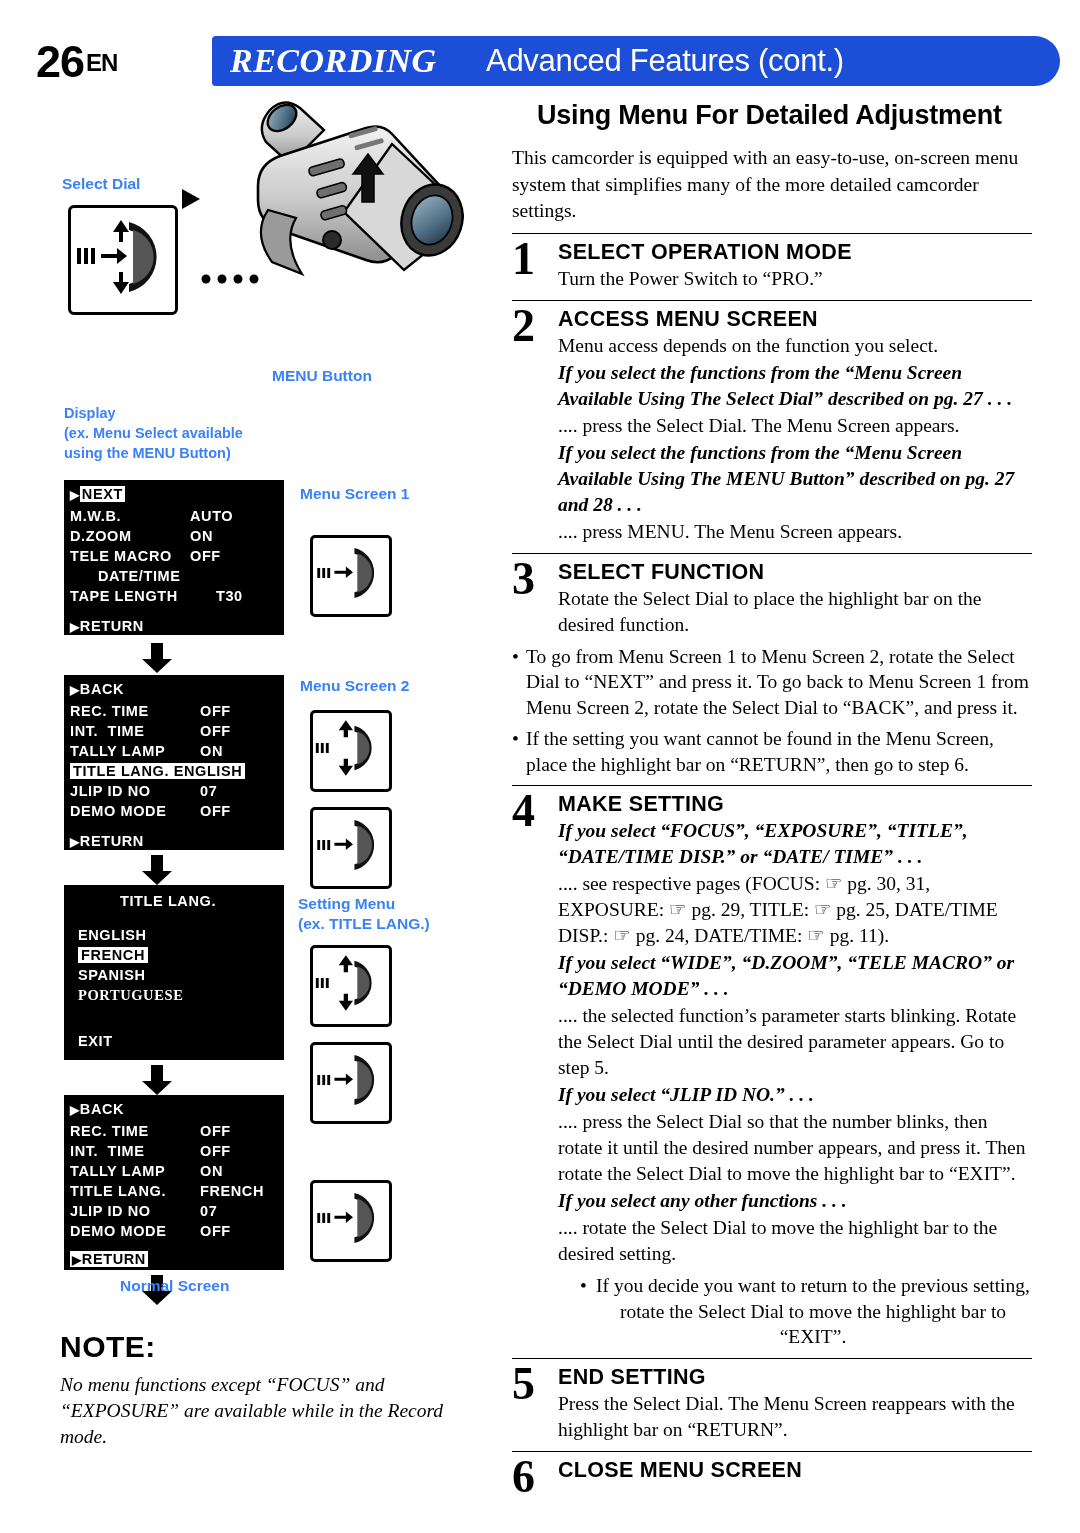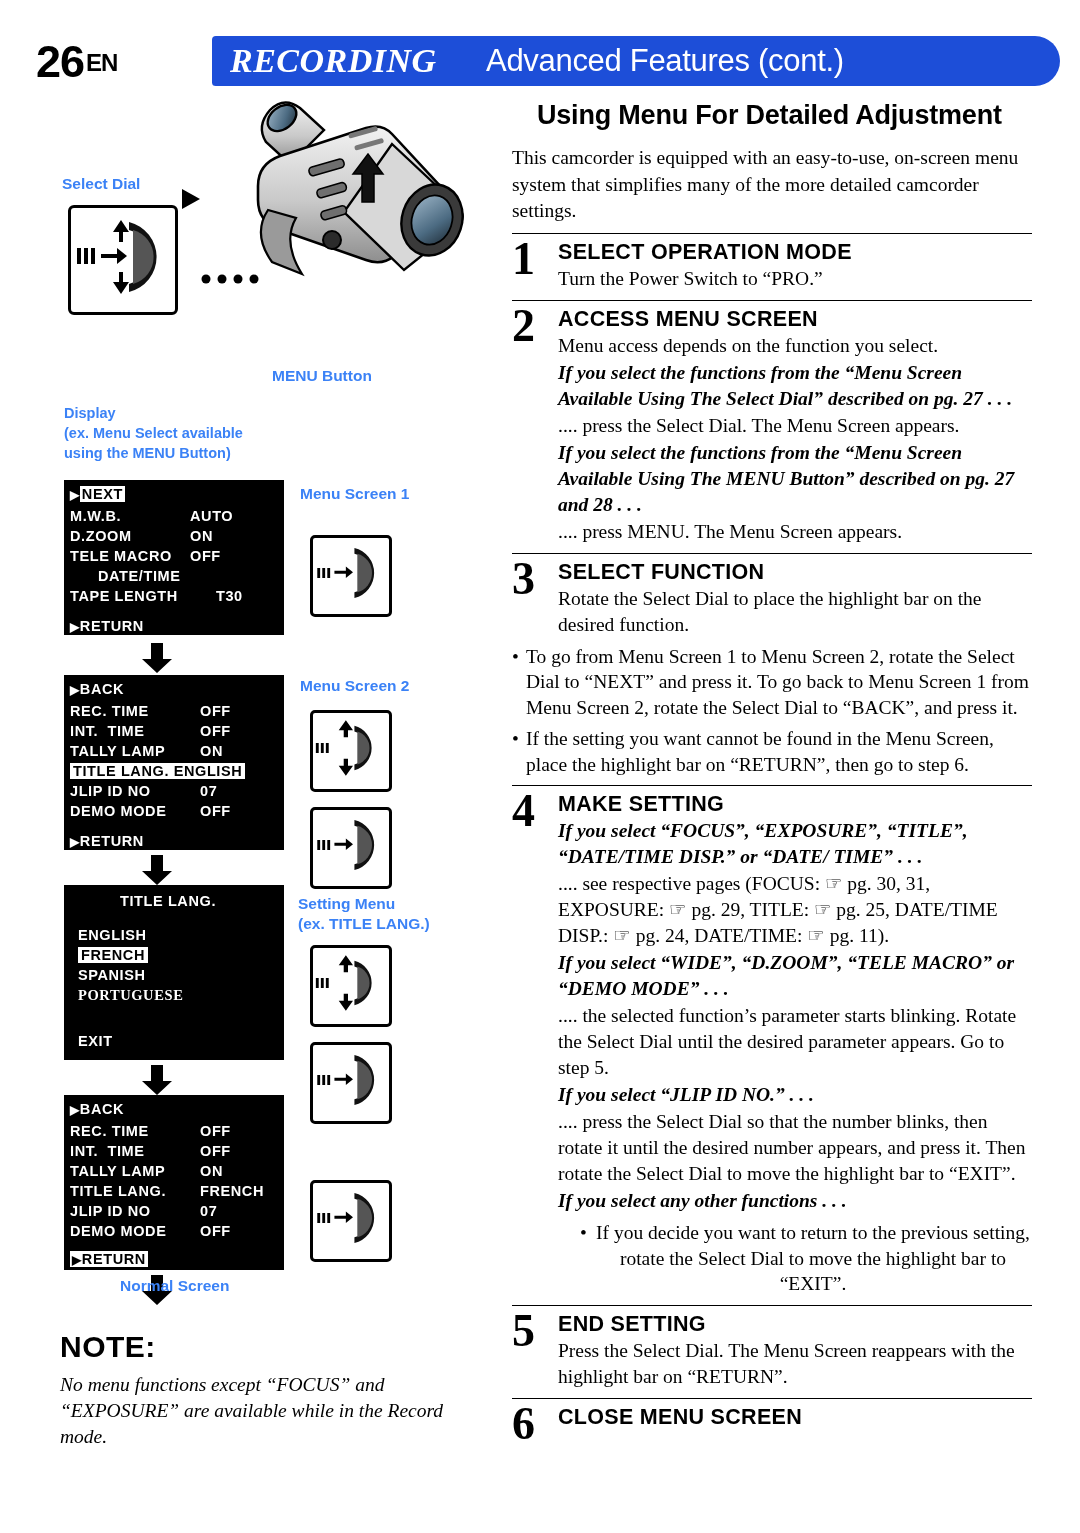--- a/index.html
+++ b/index.html
@@ -518,20 +518,21 @@
     <p class="italbold">If you select “FOCUS”, “EXPOSURE”, “TITLE”, “DATE/TIME DISP.” or “DATE/ TIME” . . .</p>
     <p class="dotted">.... see respective pages (FOCUS: ☞ pg. 30, 31, EXPOSURE: ☞ pg. 29, TITLE: ☞ pg. 25, DATE/TIME DISP.: ☞ pg. 24, DATE/TIME: ☞ pg. 11).</p>
 
     <p class="italbold">If you select “WIDE”, “D.ZOOM”, “TELE MACRO” or “DEMO MODE” . . .</p>
     <p class="dotted">.... the selected function’s parameter starts blinking. Rotate the Select Dial until the desired parameter appears. Go to step 5.</p>
 
     <p class="italbold">If you select “JLIP ID NO.” . . .</p>
     <p class="dotted">.... press the Select Dial so that the number blinks, then rotate it until the desired number appears, and press it. Then rotate the Select Dial to move the highlight bar to “EXIT”.</p>
 
     <p class="italbold">If you select any other functions . . .</p>
+    <p class="dotted">.... rotate the Select Dial to move the highlight bar to the desired setting.</p>
 
     <ul class="bul" style="margin-left:22px;text-align:center;">
       <li>If you decide you want to return to the previous setting, rotate the Select Dial to move the highlight bar to “EXIT”.</li>
     </ul>
   </div>
 
   <hr class="hr">
 
   <div class="step">
     <div class="num">5</div>

